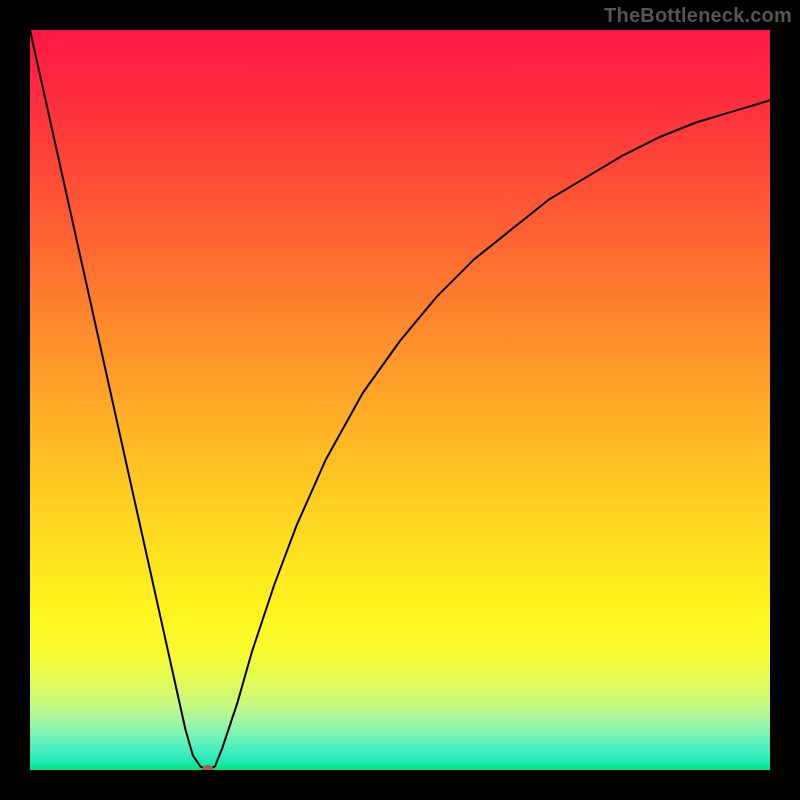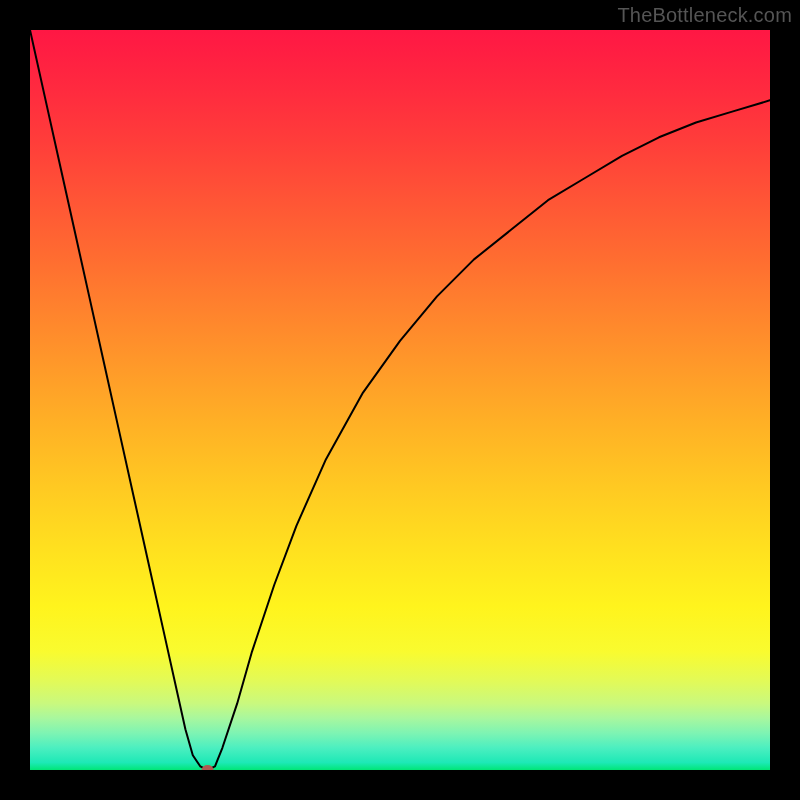--- a/index.html
+++ b/index.html
@@ -51,21 +51,21 @@
     top: 0;
     width: 740px;
     height: 740px;
   }
   .watermark {
     position: absolute;
     top: 4px;
     right: 8px;
     color: #555;
     font-size: 20px;
-    font-weight: 400;
+    font-weight: 700;
     letter-spacing: 0.2px;
     user-select: none;
   }
 </style>
 </head>
 <body>
 
 <div class="frame">
   <div class="watermark">TheBottleneck.com</div>
   <div class="plot">

